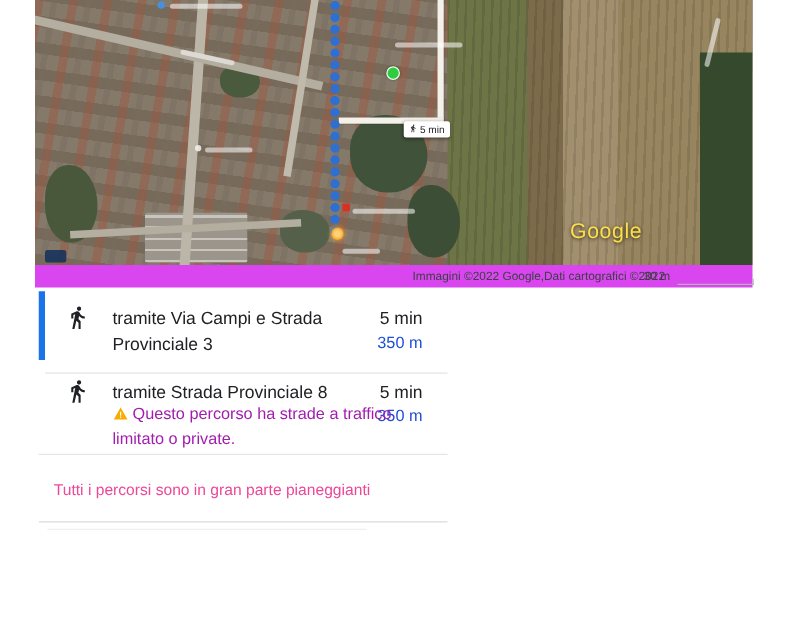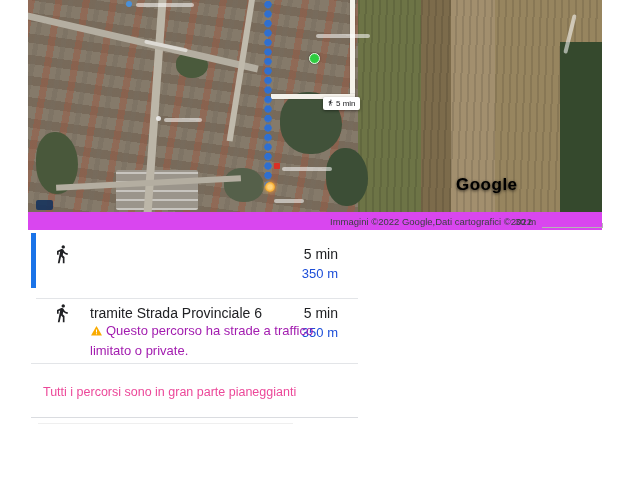--- a/index.html
+++ b/index.html
@@ -74,22 +74,22 @@
   .l4{left:288px;top:34px;width:54px;}
   .l5{left:136px;top:118px;width:38px;}
   .l6{left:116px;top:44px;width:44px;transform:rotate(12deg);}
   .l7{left:540px;top:14px;width:4px;height:40px;transform:rotate(14deg);}
   .map-badge{
     position:absolute;left:295px;top:97px;background:#fff;border-radius:2px;
     box-shadow:0 1px 3px rgba(0,0,0,.45);padding:2px 4px;display:flex;align-items:center;gap:2px;
     font-size:8px;color:#202124;line-height:1;
   }
   .gwatermark{
-    position:absolute;left:428px;top:175px;color:#000000;font-size:17px;letter-spacing:.5px;
-    text-shadow:0 1px 3px rgba(0,0,0,.7);font-weight:700;
+    position:absolute;left:428px;top:175px;color:#fde047;font-size:17px;letter-spacing:.5px;
+    text-shadow:0 1px 3px rgba(0,0,0,.7);font-weight:400;
   }
   
   .attrib{position:absolute;left:28px;top:212px;width:574px;height:18px;background:#d946ef;}
   .attrib-text{position:absolute;left:302px;top:4px;font-size:9.5px;color:#3c4043;}
   .scale-label{position:absolute;left:487px;top:4px;font-size:9.5px;color:#3c4043;}
   .scale-bar{position:absolute;left:514px;top:11px;width:60px;height:4px;
     border-bottom:1.5px solid #b5b5b5;border-right:1.5px solid #b5b5b5;}
   
   .panel{position:absolute;left:0;top:232px;width:636px;}
   .sel-bar{position:absolute;left:31px;top:1px;width:5px;height:55px;background:#1a73e8;}
@@ -159,32 +159,33 @@
   <span class="scale-bar"></span>
 </div>
 
 <div class="panel">
   <div class="sel-bar"></div>
 
   <div class="row row1">
     <svg class="walk-ico" viewBox="0 0 24 24">
       <path fill="#202124" d="M13.5 5.5c1.1 0 2-.9 2-2s-.9-2-2-2-2 .9-2 2 .9 2 2 2zM9.8 8.9 7 23h2.1l1.8-8 2.1 2v6h2v-7.5l-2.1-2 .6-3C14.8 12 16.8 13 19 13v-2c-1.9 0-3.5-1-4.3-2.4l-1-1.6c-.4-.6-1-1-1.7-1-.3 0-.5.1-.8.1L6 8.3V13h2V9.6l1.8-.7"></path>
     </svg>
+    <div class="r-title">tramite Via Campi e Strada Provinciale 3</div>
     <div class="r-vals">
       <div class="r-dur">5 min</div>
       <div class="r-dist">350 m</div>
     </div>
     <div class="divider d1"></div>
   </div>
 
   <div class="row row2">
     <svg class="walk-ico" viewBox="0 0 24 24">
       <path fill="#202124" d="M13.5 5.5c1.1 0 2-.9 2-2s-.9-2-2-2-2 .9-2 2 .9 2 2 2zM9.8 8.9 7 23h2.1l1.8-8 2.1 2v6h2v-7.5l-2.1-2 .6-3C14.8 12 16.8 13 19 13v-2c-1.9 0-3.5-1-4.3-2.4l-1-1.6c-.4-.6-1-1-1.7-1-.3 0-.5.1-.8.1L6 8.3V13h2V9.6l1.8-.7"></path>
     </svg>
-    <div class="r-title">tramite Strada Provinciale 6</div>
+    <div class="r-title">tramite Strada Provinciale 8</div>
     <div class="r-vals">
       <div class="r-dur">5 min</div>
       <div class="r-dist">350 m</div>
     </div>
     <div class="warn"><svg width="13" height="12" viewBox="0 0 24 24">
           <path fill="#f9ab00" d="M1 21h22L12 2 1 21z"></path>
           <rect x="11" y="9" width="2" height="6" fill="#fff"></rect>
           <rect x="11" y="16.5" width="2" height="2" fill="#fff"></rect>
         </svg><span>Questo percorso ha strade a traffico limitato o private.</span></div>
   </div>

